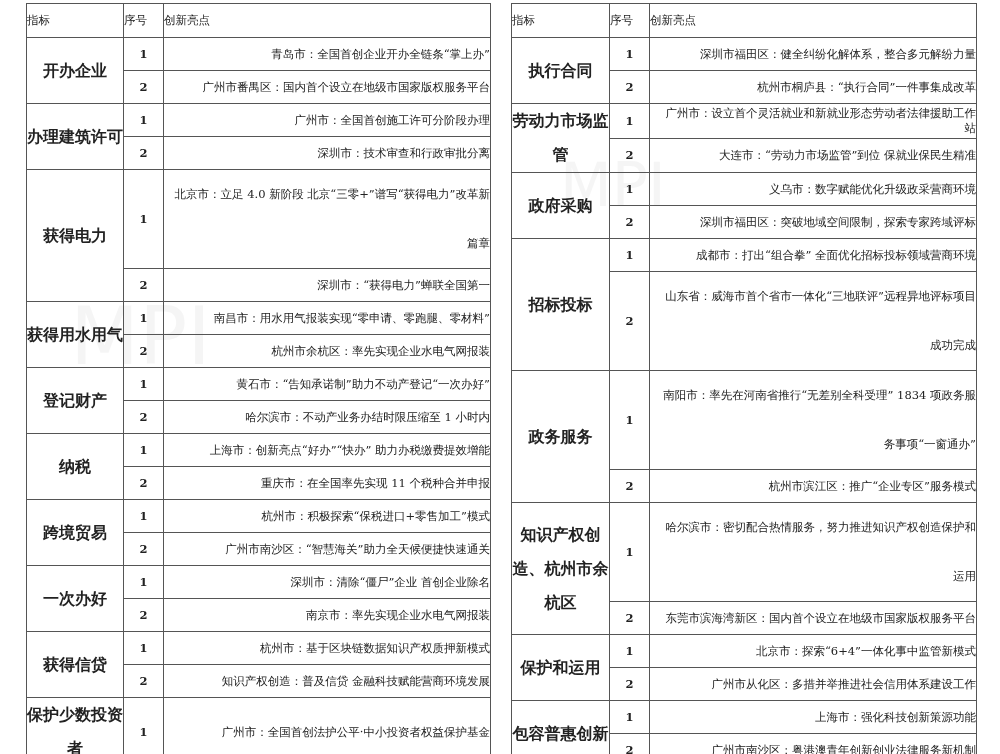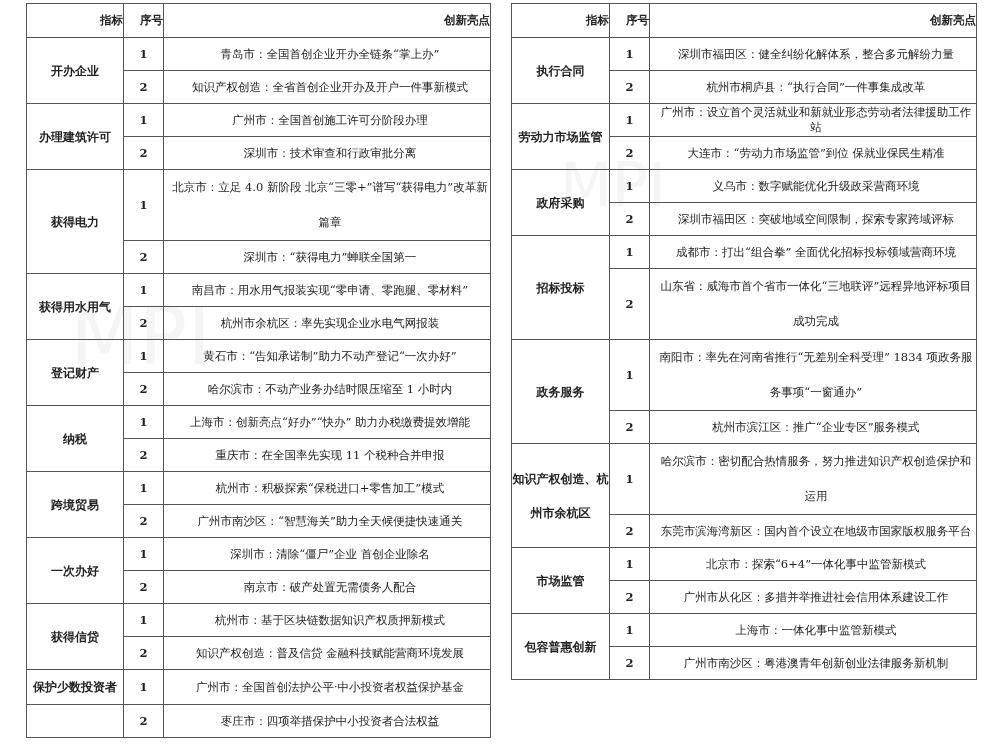--- a/index.html
+++ b/index.html
@@ -1,26 +1,26 @@
 <!DOCTYPE html>
 <html><head>
 <meta charset="utf-8">
 <style>
   html, body { margin:0; padding:0; background:#ffffff; }
   body { width:1000px; height:754px; position:relative; overflow:hidden;
          font-family:"DejaVu Serif","Liberation Serif",serif; color:#222; }
   .tbl { position:absolute; top:3px; border-collapse:collapse; table-layout:fixed; }
   .tbl td, .tbl th { border:1px solid #555; padding:0; font-size:11.5px; }
-  .tbl th { height:33px; font-weight:bold; text-align:right; }
-  .tbl td.cat { text-align:center; font-weight:bold; font-size:12px; line-height:34px; }
+  .tbl th { height:33px; font-weight:normal; text-align:left; }
+  .tbl td.cat { text-align:center; font-weight:bold; font-size:16px; line-height:34px; }
   .tbl td.num { text-align:center; font-weight:bold; }
-  .tbl td.txt { padding-left:6px; text-align:center; }
+  .tbl td.txt { padding-left:6px; text-align:right; }
   .r1 { height:33px; }
   .r2 { height:67px; }
-  .txt.two { line-height:35px; }
+  .txt.two { line-height:49px; }
   #left { left:26px; width:465px; }
   #right { left:511px; width:466px; }
   .watermark { position:absolute; color:rgba(200,200,200,0.18); font-weight:normal;
                font-family:"DejaVu Sans",sans-serif; pointer-events:none; }
 </style>
 </head>
 <body>
 
 <div class="watermark" style="left:70px;top:290px;font-size:80px;">MPI</div>
 <div class="watermark" style="left:560px;top:150px;font-size:60px;">MPI</div>
@@ -37,21 +37,21 @@
         <th>序号</th>
         <th>创新亮点</th>
       </tr>
       <tr class="r1">
         <td class="cat" rowspan="2">开办企业</td>
         <td class="num">1</td>
         <td class="txt">青岛市：全国首创企业开办全链条“掌上办”</td>
       </tr>
       <tr class="r1">
         <td class="num">2</td>
-        <td class="txt">知识产权创造：全省首创企业开办及开户一件事新模式</td>
+        <td class="txt">广州市番禺区：国内首个设立在地级市国家版权服务平台</td>
       </tr>
       <tr class="r1">
         <td class="cat" rowspan="2">办理建筑许可</td>
         <td class="num">1</td>
         <td class="txt">广州市：全国首创施工许可分阶段办理</td>
       </tr>
       <tr class="r1">
         <td class="num">2</td>
         <td class="txt">深圳市：技术审查和行政审批分离</td>
       </tr>
@@ -100,21 +100,21 @@
         <td class="num">2</td>
         <td class="txt">广州市南沙区：“智慧海关”助力全天候便捷快速通关</td>
       </tr>
       <tr class="r1">
         <td class="cat" rowspan="2">一次办好</td>
         <td class="num">1</td>
         <td class="txt">深圳市：清除“僵尸”企业 首创企业除名</td>
       </tr>
       <tr class="r1">
         <td class="num">2</td>
-        <td class="txt">南京市：破产处置无需债务人配合</td>
+        <td class="txt">南京市：率先实现企业水电气网报装</td>
       </tr>
       <tr class="r1">
         <td class="cat" rowspan="2">获得信贷</td>
         <td class="num">1</td>
         <td class="txt">杭州市：基于区块链数据知识产权质押新模式</td>
       </tr>
       <tr class="r1">
         <td class="num">2</td>
         <td class="txt">知识产权创造：普及信贷 金融科技赋能营商环境发展</td>
       </tr>
@@ -191,31 +191,31 @@
       <tr class="r2">
         <td class="cat" rowspan="2">知识产权创造、杭州市余杭区</td>
         <td class="num">1</td>
         <td class="txt two">哈尔滨市：密切配合热情服务，努力推进知识产权创造保护和运用</td>
       </tr>
       <tr class="r1">
         <td class="num">2</td>
         <td class="txt">东莞市滨海湾新区：国内首个设立在地级市国家版权服务平台</td>
       </tr>
       <tr class="r1">
-        <td class="cat" rowspan="2">市场监管</td>
+        <td class="cat" rowspan="2">保护和运用</td>
         <td class="num">1</td>
         <td class="txt">北京市：探索“6+4”一体化事中监管新模式</td>
       </tr>
       <tr class="r1">
         <td class="num">2</td>
         <td class="txt">广州市从化区：多措并举推进社会信用体系建设工作</td>
       </tr>
       <tr class="r1">
         <td class="cat" rowspan="2">包容普惠创新</td>
         <td class="num">1</td>
-        <td class="txt">上海市：一体化事中监管新模式</td>
+        <td class="txt">上海市：强化科技创新策源功能</td>
       </tr>
       <tr class="r1">
         <td class="num">2</td>
         <td class="txt">广州市南沙区：粤港澳青年创新创业法律服务新机制</td>
       </tr>
     </tbody>
 </table>
 
 </body></html>

